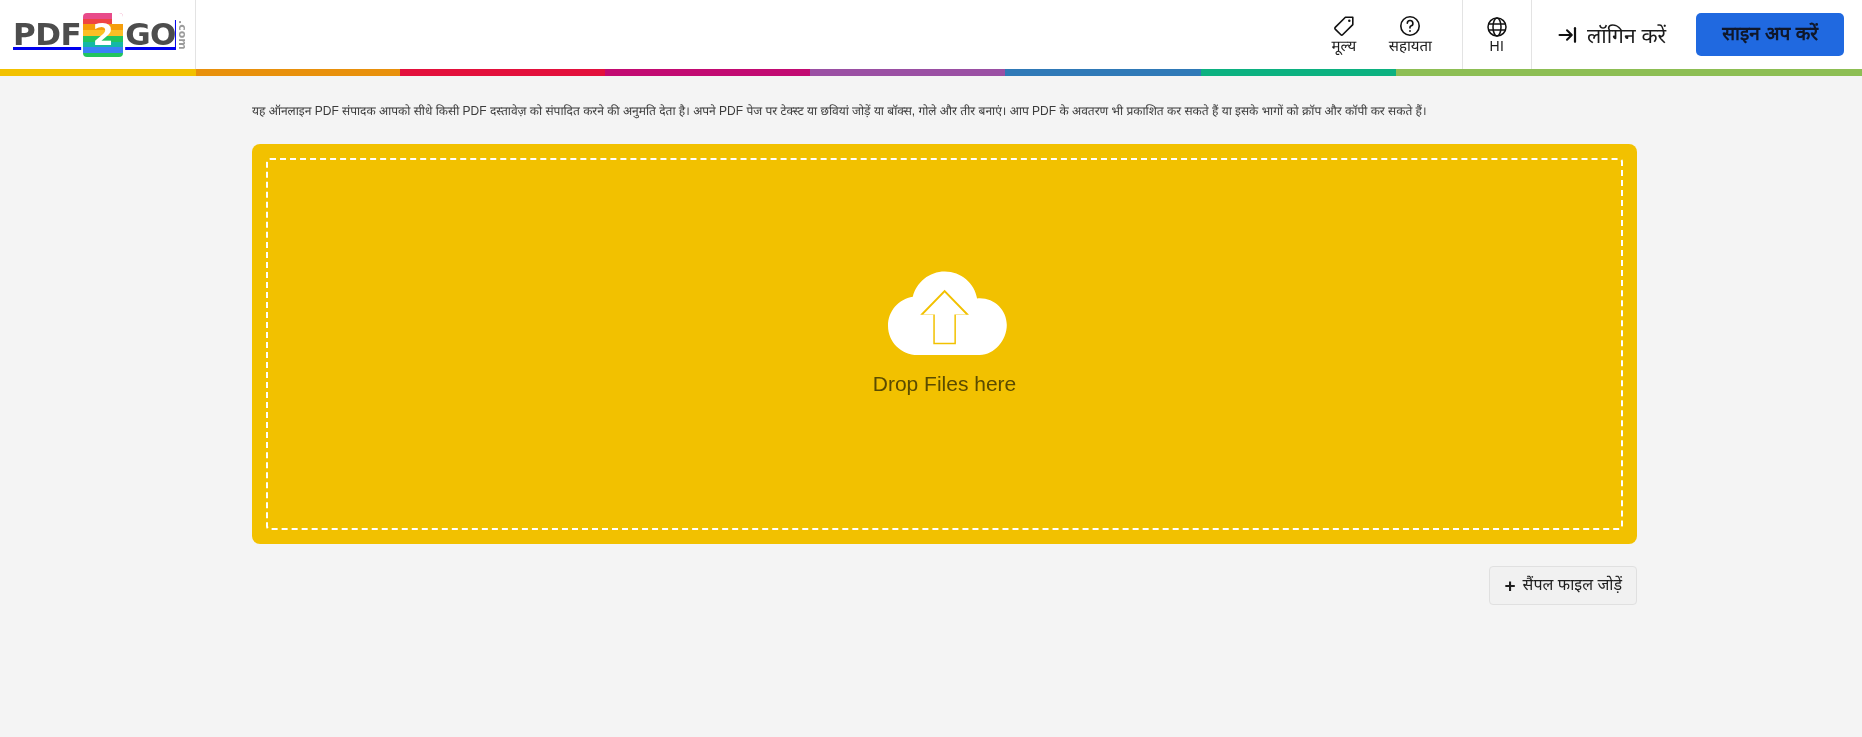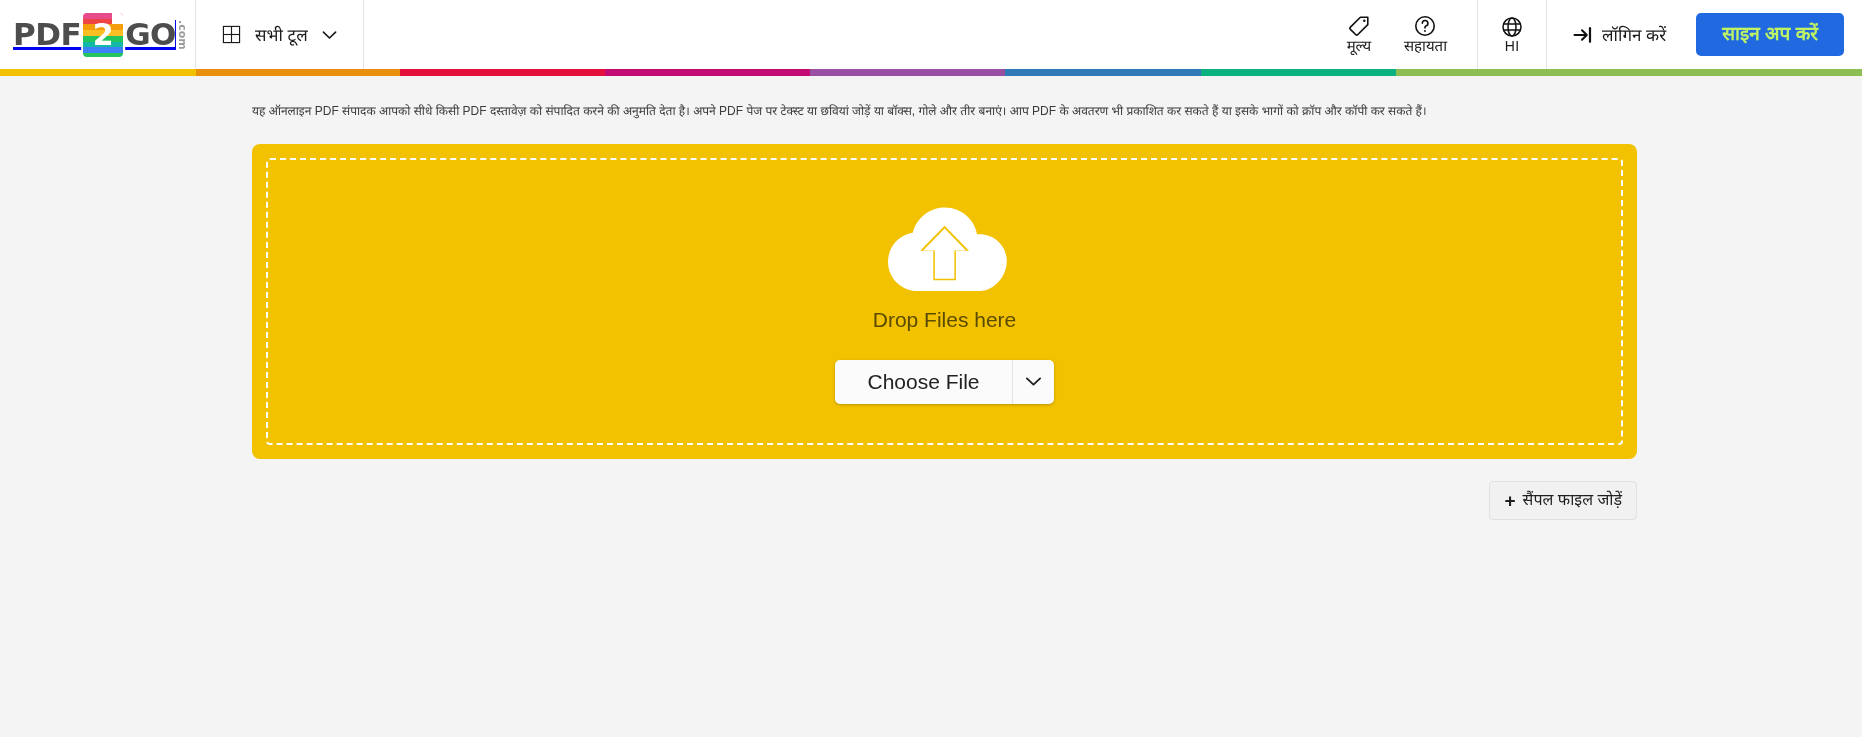--- a/index.html
+++ b/index.html
@@ -144,35 +144,35 @@
   }
 
   .hr-label { line-height: 1.1; white-space: nowrap; }
 
   .login-cell {
     display: flex;
     align-items: center;
     gap: 7px;
     padding: 0 22px;
     cursor: pointer;
-    font-size: 17px;
+    font-size: 21px;
     color: #1a1a1a;
     white-space: nowrap;
   }
 
   .signup-cell {
     display: flex;
     align-items: center;
     padding-right: 18px;
     padding-left: 8px;
   }
 
   .btn-signup {
     background: #2069e0;
-    color: #bef264;
+    color: #0f172a;
     border: none;
     border-radius: 5px;
     font-family: inherit;
     font-size: 19px;
     font-weight: bold;
     padding: 11px 26px;
     cursor: pointer;
     white-space: nowrap;
     line-height: 1.1;
   }
@@ -209,21 +209,21 @@
     font-size: 12px;
     line-height: 1.55;
     color: #3b3b3b;
     max-width: 1390px;
     margin-bottom: 23px;
   }
 
   
   .dropzone {
     position: relative;
-    height: 315px;
+    height: 400px;
     background: #f2c100;
     border-radius: 8px;
     cursor: pointer;
   }
 
   .dropzone-inner {
     position: absolute;
     inset: 14px;
     border: 2px dashed #ffffff;
     border-radius: 4px;
@@ -312,35 +312,20 @@
     <a class="logo" href="#">
       <span class="logo-word">PDF</span>
       <span class="logo-mark">
         <span class="corner"></span>
       </span>
       <span class="logo-word">GO</span>
       <span class="logo-tld">.com</span>
     </a>
   </div>
 
-  <div class="alltools">
-    <span class="icon">
-      <svg width="19" height="19" viewBox="0 0 20 20" fill="none" stroke="#1a1a1a" stroke-width="1.2">
-        <rect x="1.5" y="1.5" width="17" height="17"></rect>
-        <line x1="10" y1="1.5" x2="10" y2="18.5"></line>
-        <line x1="1.5" y1="10" x2="18.5" y2="10"></line>
-      </svg>
-    </span>
-    <span>सभी टूल</span>
-    <span class="icon">
-      <svg width="15" height="10" viewBox="0 0 16 10" fill="none" stroke="#1a1a1a" stroke-width="1.8" stroke-linecap="round" stroke-linejoin="round">
-        <polyline points="1.5,2 8,8.2 14.5,2"></polyline>
-      </svg>
-    </span>
-  </div>
 
   <div class="header-spacer"></div>
 
   <div class="header-right">
 
     <div class="hr-item">
       <span class="icon">
         <svg width="24" height="24" viewBox="0 0 24 24" fill="none" stroke="#111" stroke-width="1.6" stroke-linejoin="round">
           <path d="M13.4 3.2 3.2 13.4a1.2 1.2 0 0 0 0 1.7l5.7 5.7a1.2 1.2 0 0 0 1.7 0L20.8 10.6V3.2z"></path>
           <circle cx="17.3" cy="6.7" r="1.25" fill="#111" stroke="none"></circle>
@@ -413,30 +398,20 @@
         <span class="cloud-icon">
           <svg width="126" height="100" viewBox="0 0 126 100" fill="#ffffff">
             <path d="M35.5 92C19.2 92 6 78.9 6 62.7c0-14.6 10.7-26.7 24.8-28.9C34.3 19.2 47.3 8.5 62.8 8.5c16.2 0 29.8 11.7 32.3 27 .9-.1 1.8-.2 2.7-.2 14.9 0 27 12 27 26.8S112.7 92 97.8 92H35.5z"></path>
             <path d="M62.6 26.8 87 51.8H73.9v29.4H51.3V51.8H38.2z" fill="#f2c100"></path>
             <path d="M62.6 29.6 84 51.5H72.4v28.2H52.8V51.5H41.2z" fill="#ffffff"></path>
           </svg>
         </span>
 
         <div class="drop-text">Drop Files here</div>
 
-        <div class="choose-wrap">
-          <button class="choose-btn">Choose File</button>
-          <div class="choose-arrow">
-            <span class="icon">
-              <svg width="17" height="11" viewBox="0 0 18 11" fill="none" stroke="#222" stroke-width="2" stroke-linecap="round" stroke-linejoin="round">
-                <polyline points="2,2.2 9,8.8 16,2.2"></polyline>
-              </svg>
-            </span>
-          </div>
-        </div>
 
       </div>
     </div>
 
     <div class="sample-row">
       <button class="btn-sample">
         <span class="plus">+</span>
         <span>सैंपल फाइल जोड़ें</span>
       </button>
     </div>

